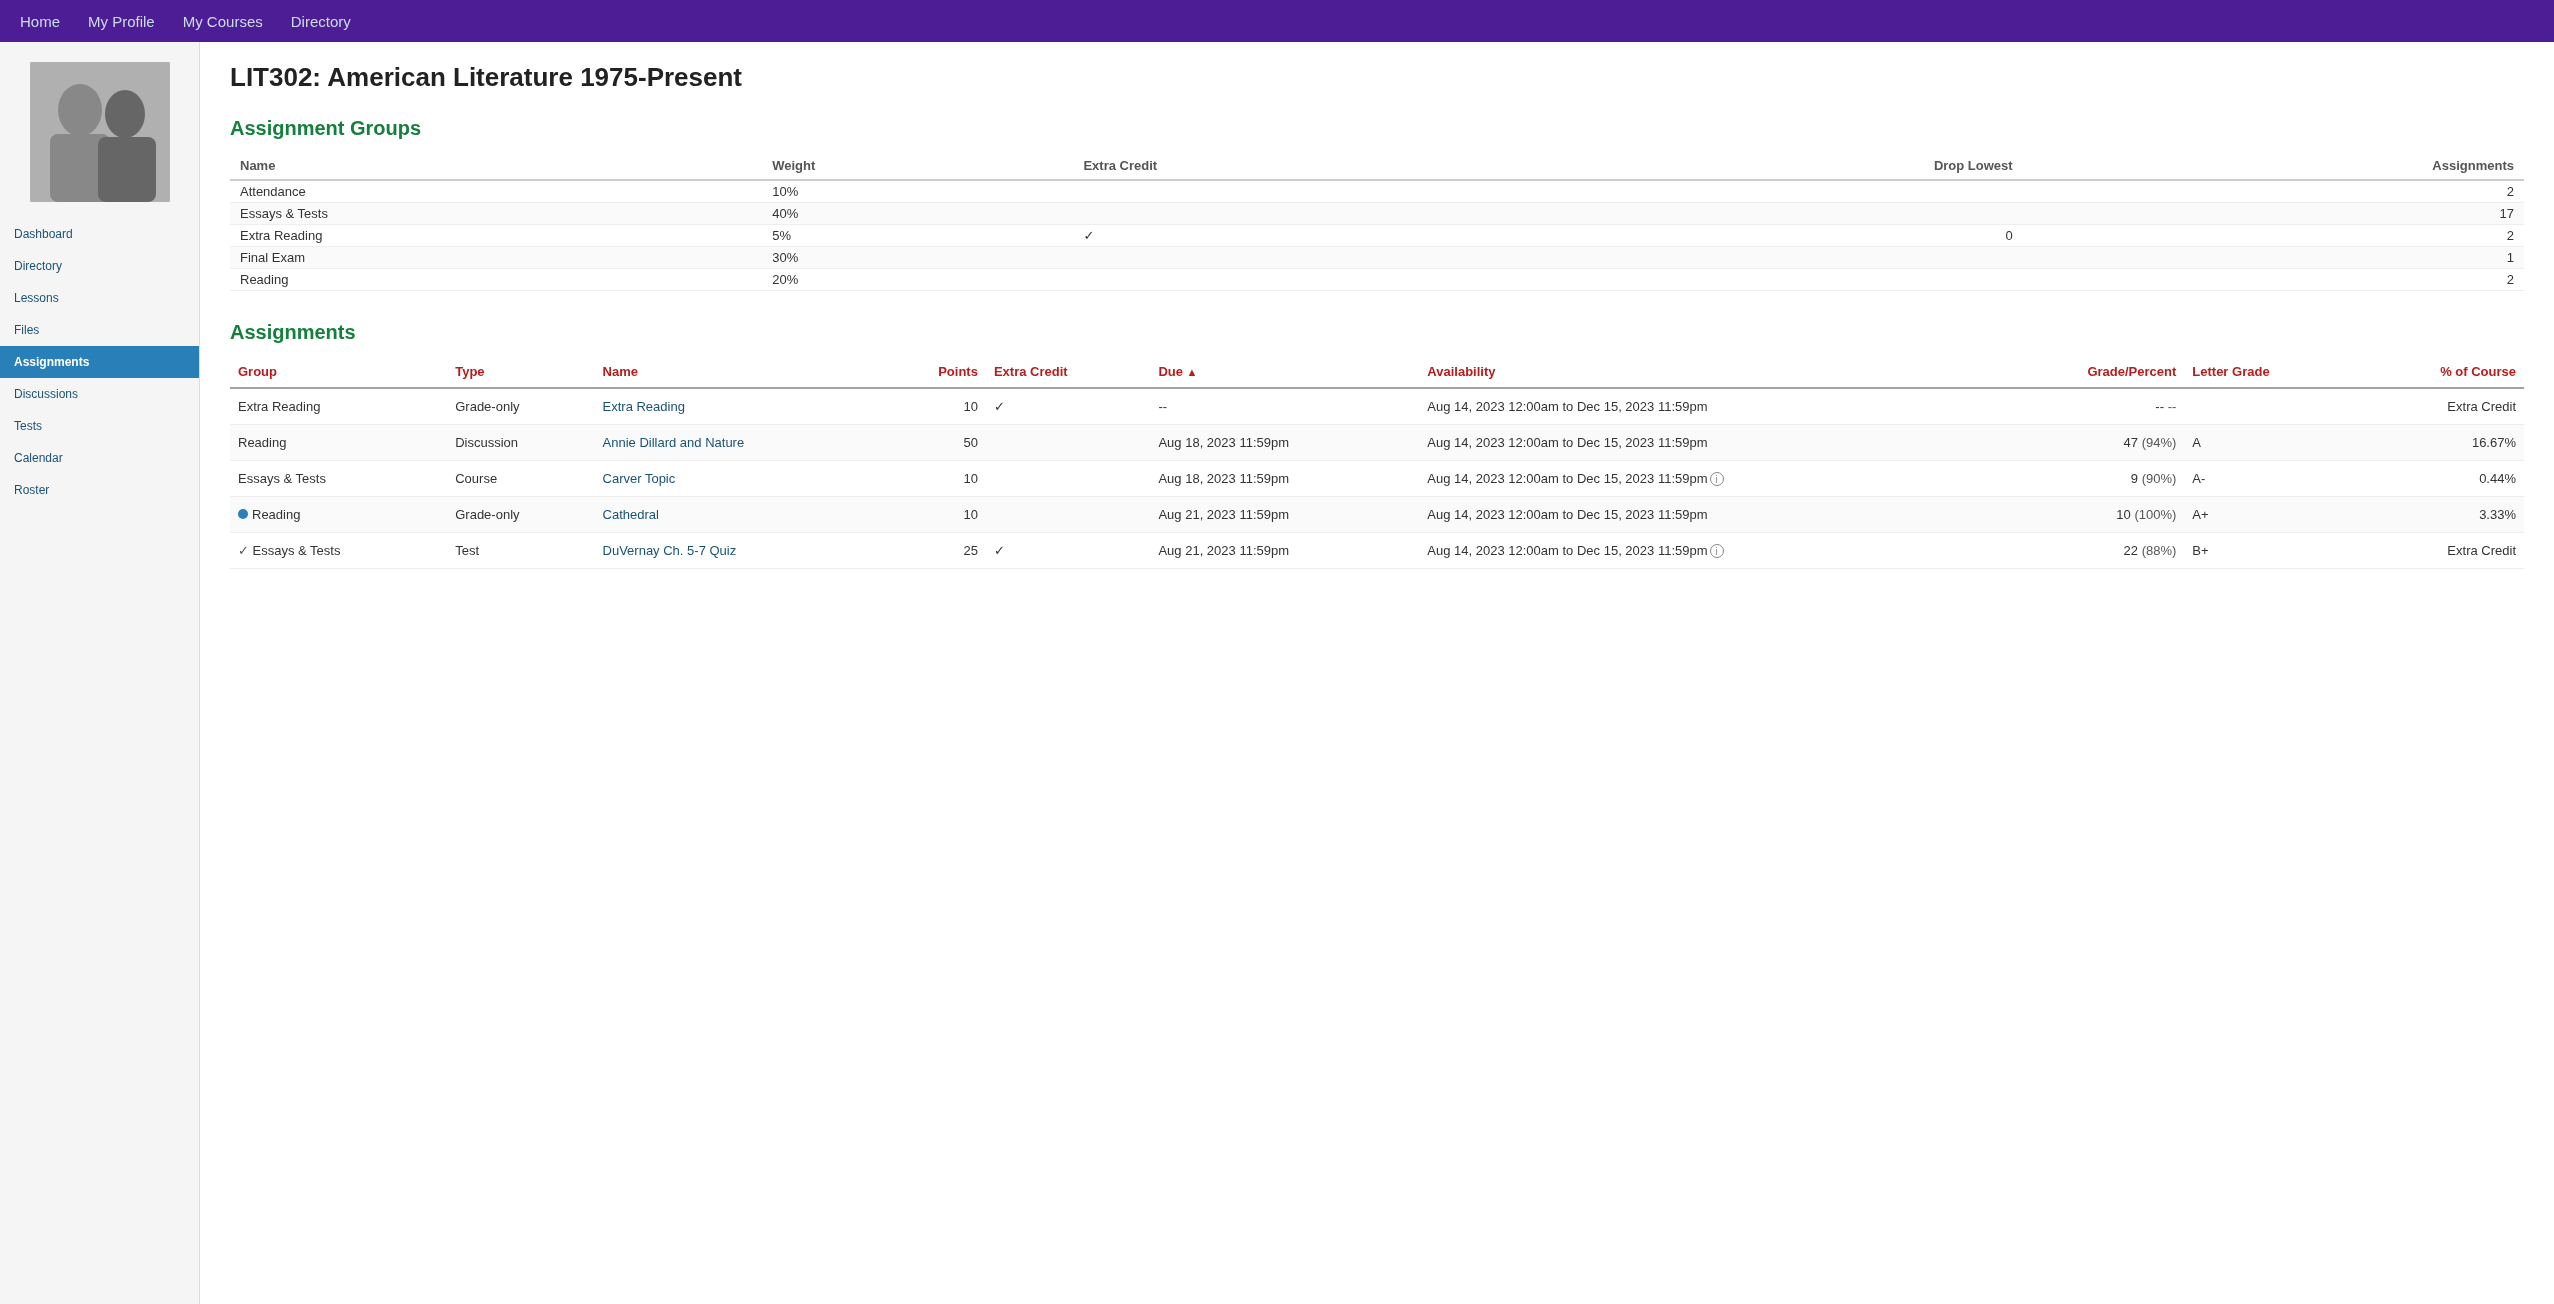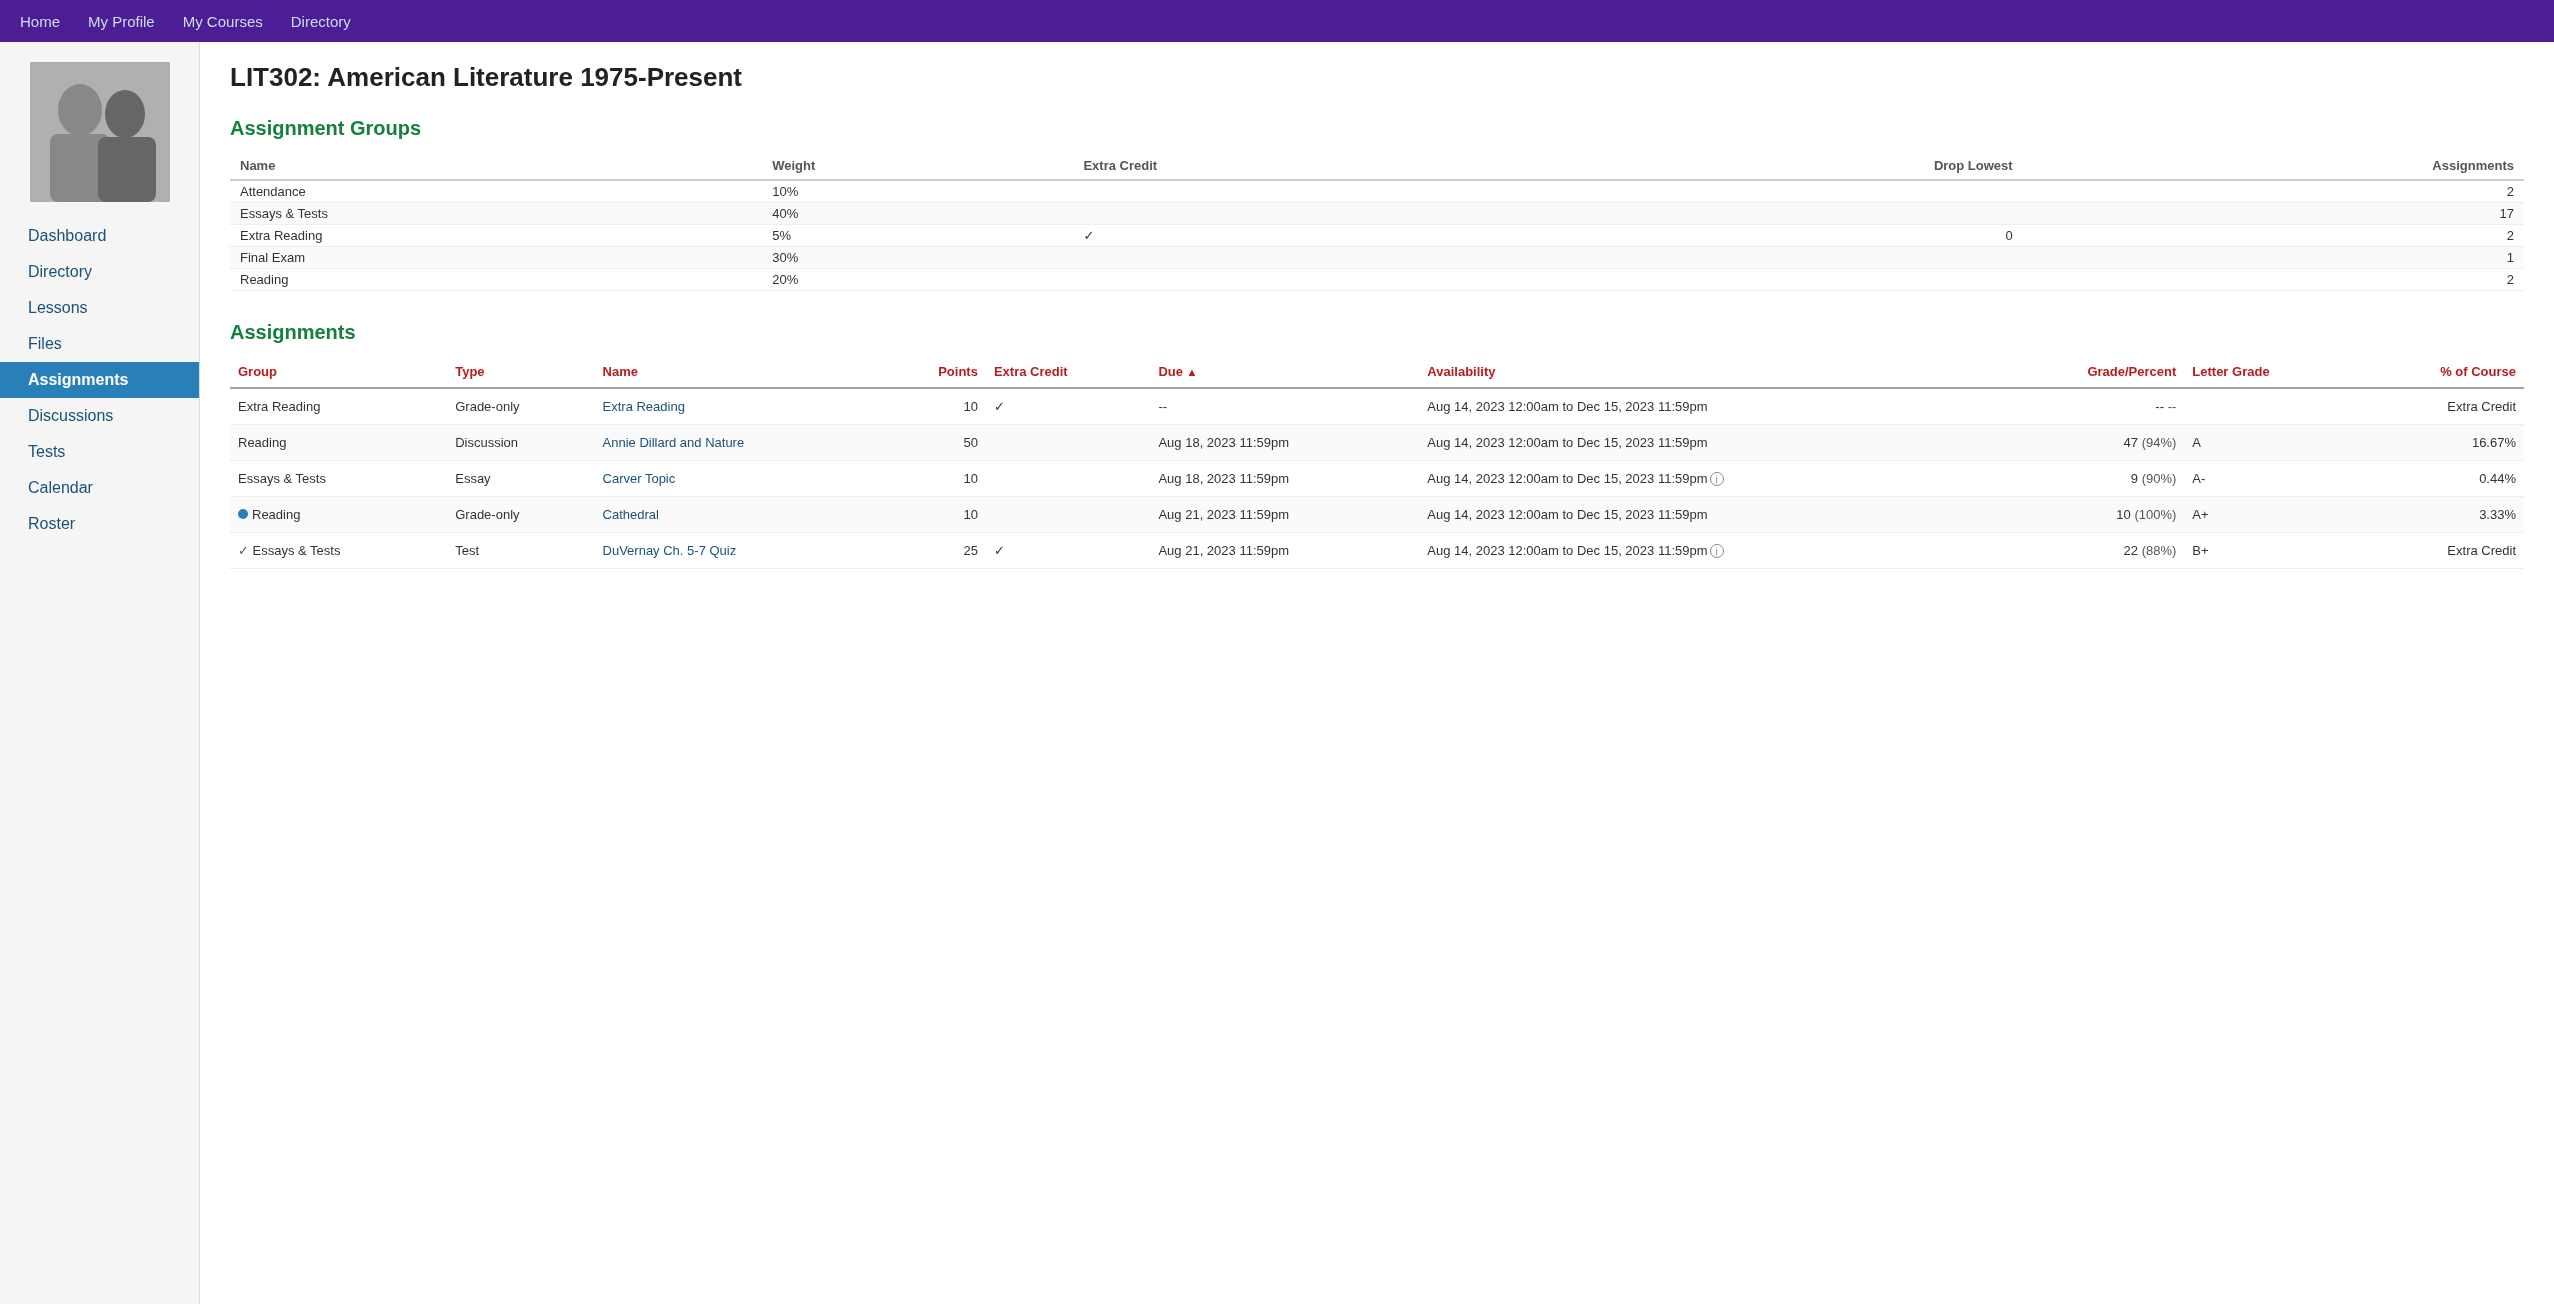--- a/index.html
+++ b/index.html
@@ -39,24 +39,24 @@
       height: 140px;
       margin: 10px auto 16px;
       display: block;
       background: #aaa;
       overflow: hidden;
       border-radius: 2px;
     }
     .sidebar-avatar svg { width: 100%; height: 100%; }
     .sidebar-nav-item {
       display: block;
-      padding: 9px 28px;
+      padding: 9px 14px;
       color: #1a5276;
       text-decoration: none;
-      font-size: 16px;
+      font-size: 12px;
       cursor: pointer;
     }
     .sidebar-nav-item.active {
       background: #2980b9;
       color: #fff;
       font-weight: bold;
     }
 
     
     .main-content {
@@ -266,21 +266,21 @@
     <td class="right">50</td>
     <td></td>
     <td>Aug 18, 2023 11:59pm</td>
     <td>Aug 14, 2023 12:00am to Dec 15, 2023 11:59pm</td>
     <td class="right">47 <span style="color:#555">(94%)</span></td>
     <td>A</td>
     <td class="right">16.67%</td>
   </tr>
           <tr>
     <td>Essays &amp; Tests</td>
-    <td>Essay</td>
+    <td>Course</td>
     <td><a class="link-blue" href="#">Carver Topic</a></td>
     <td class="right">10</td>
     <td></td>
     <td>Aug 18, 2023 11:59pm</td>
     <td>Aug 14, 2023 12:00am to Dec 15, 2023 11:59pm<span class="info-icon">i</span></td>
     <td class="right">9 <span style="color:#555">(90%)</span></td>
     <td>A-</td>
     <td class="right">0.44%</td>
   </tr>
           <tr>

